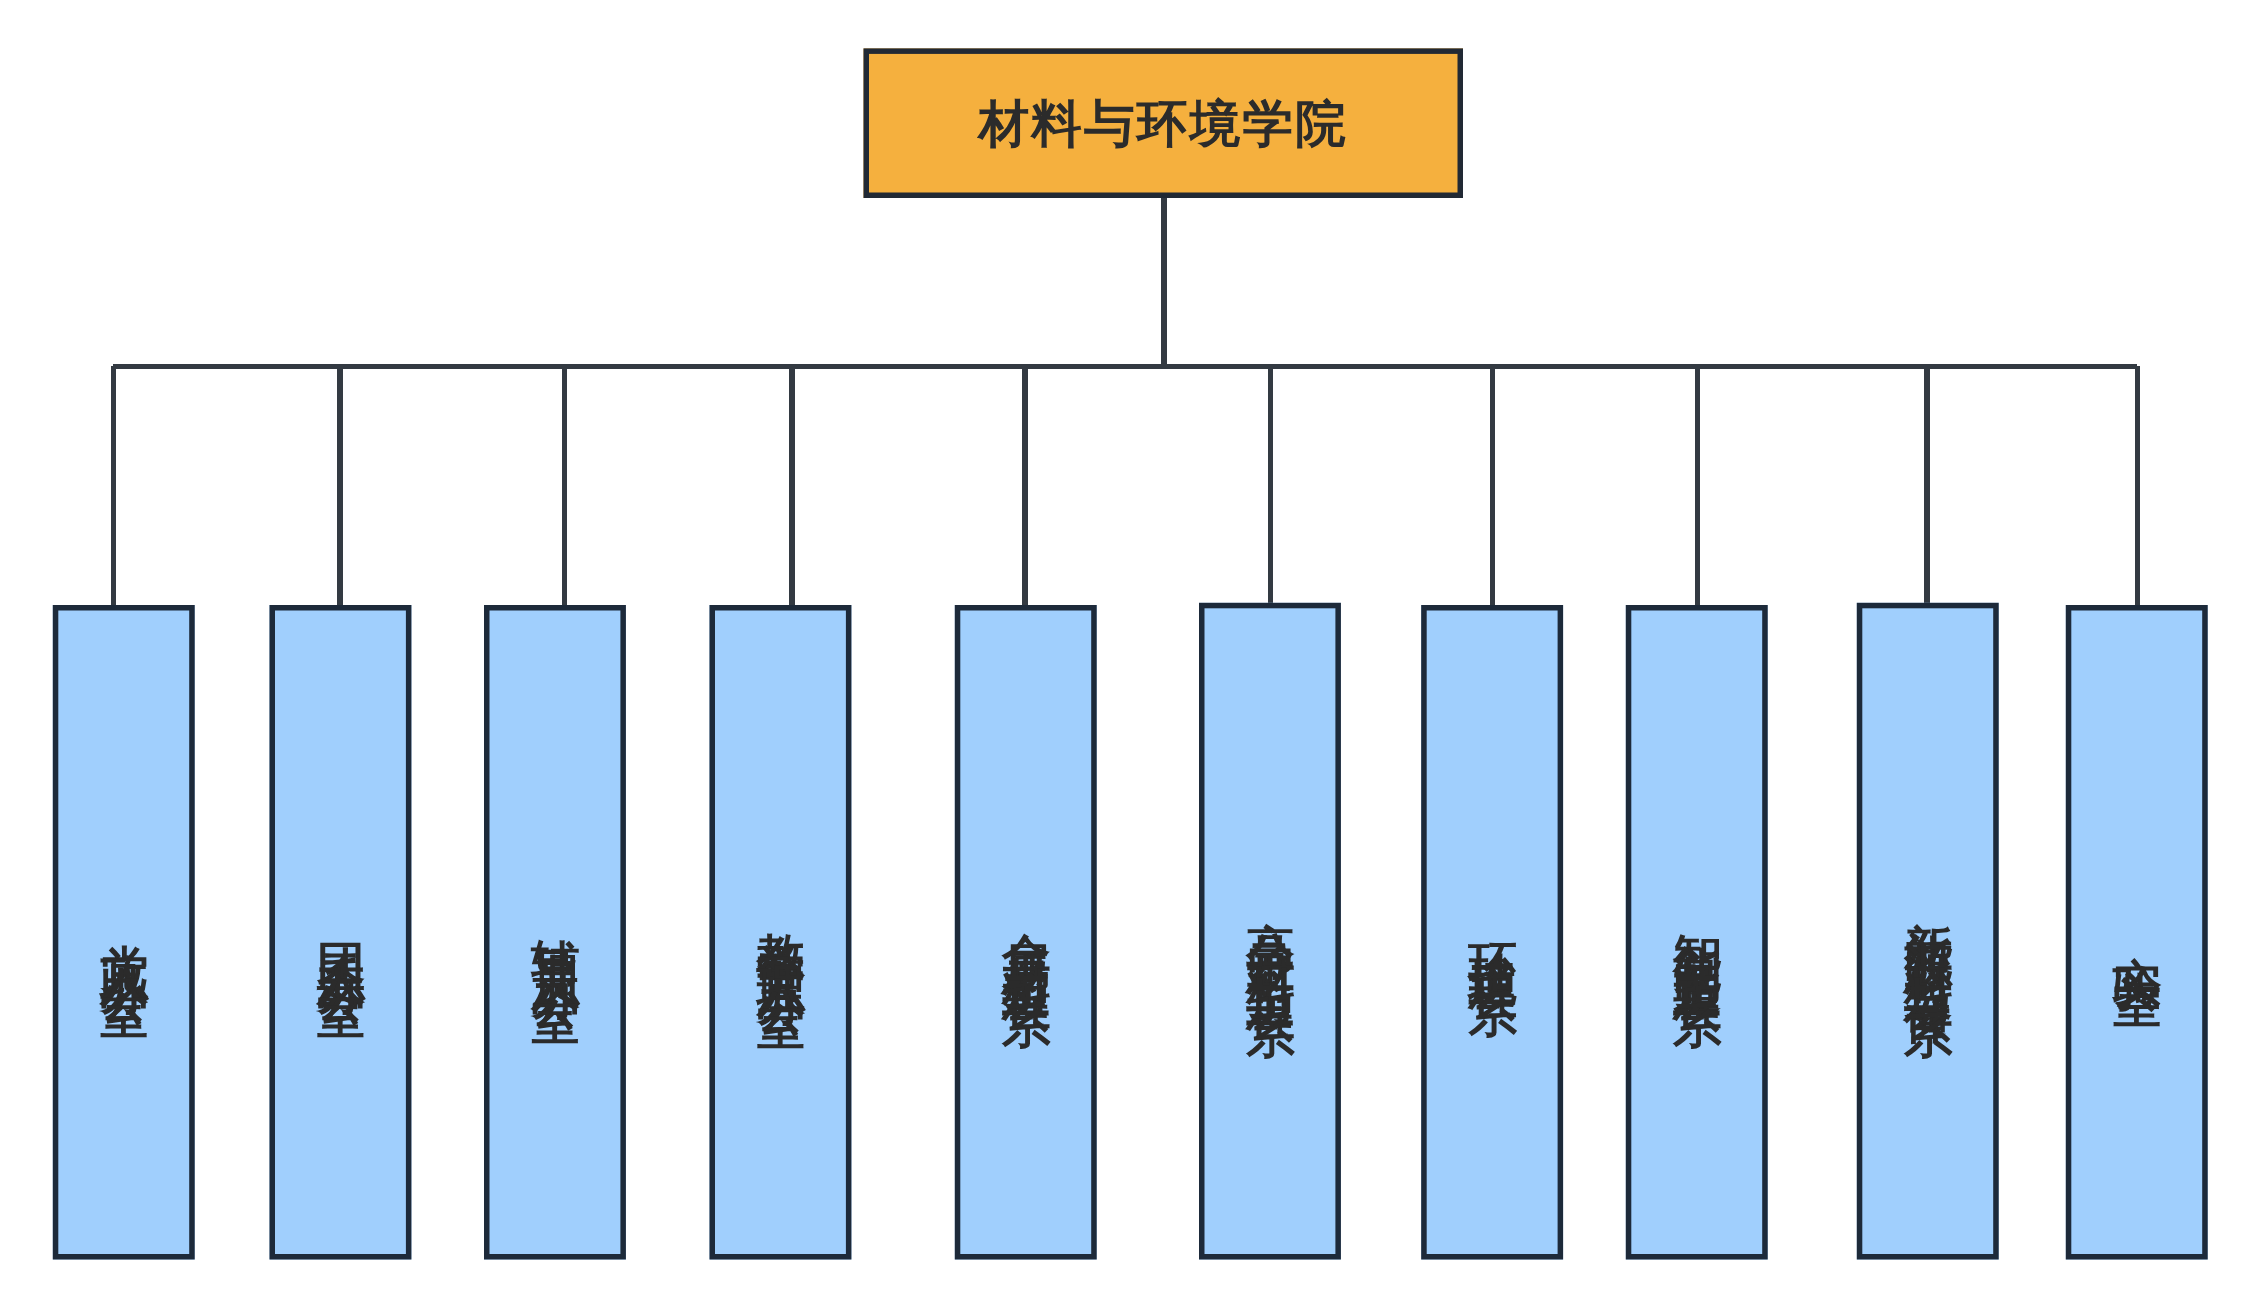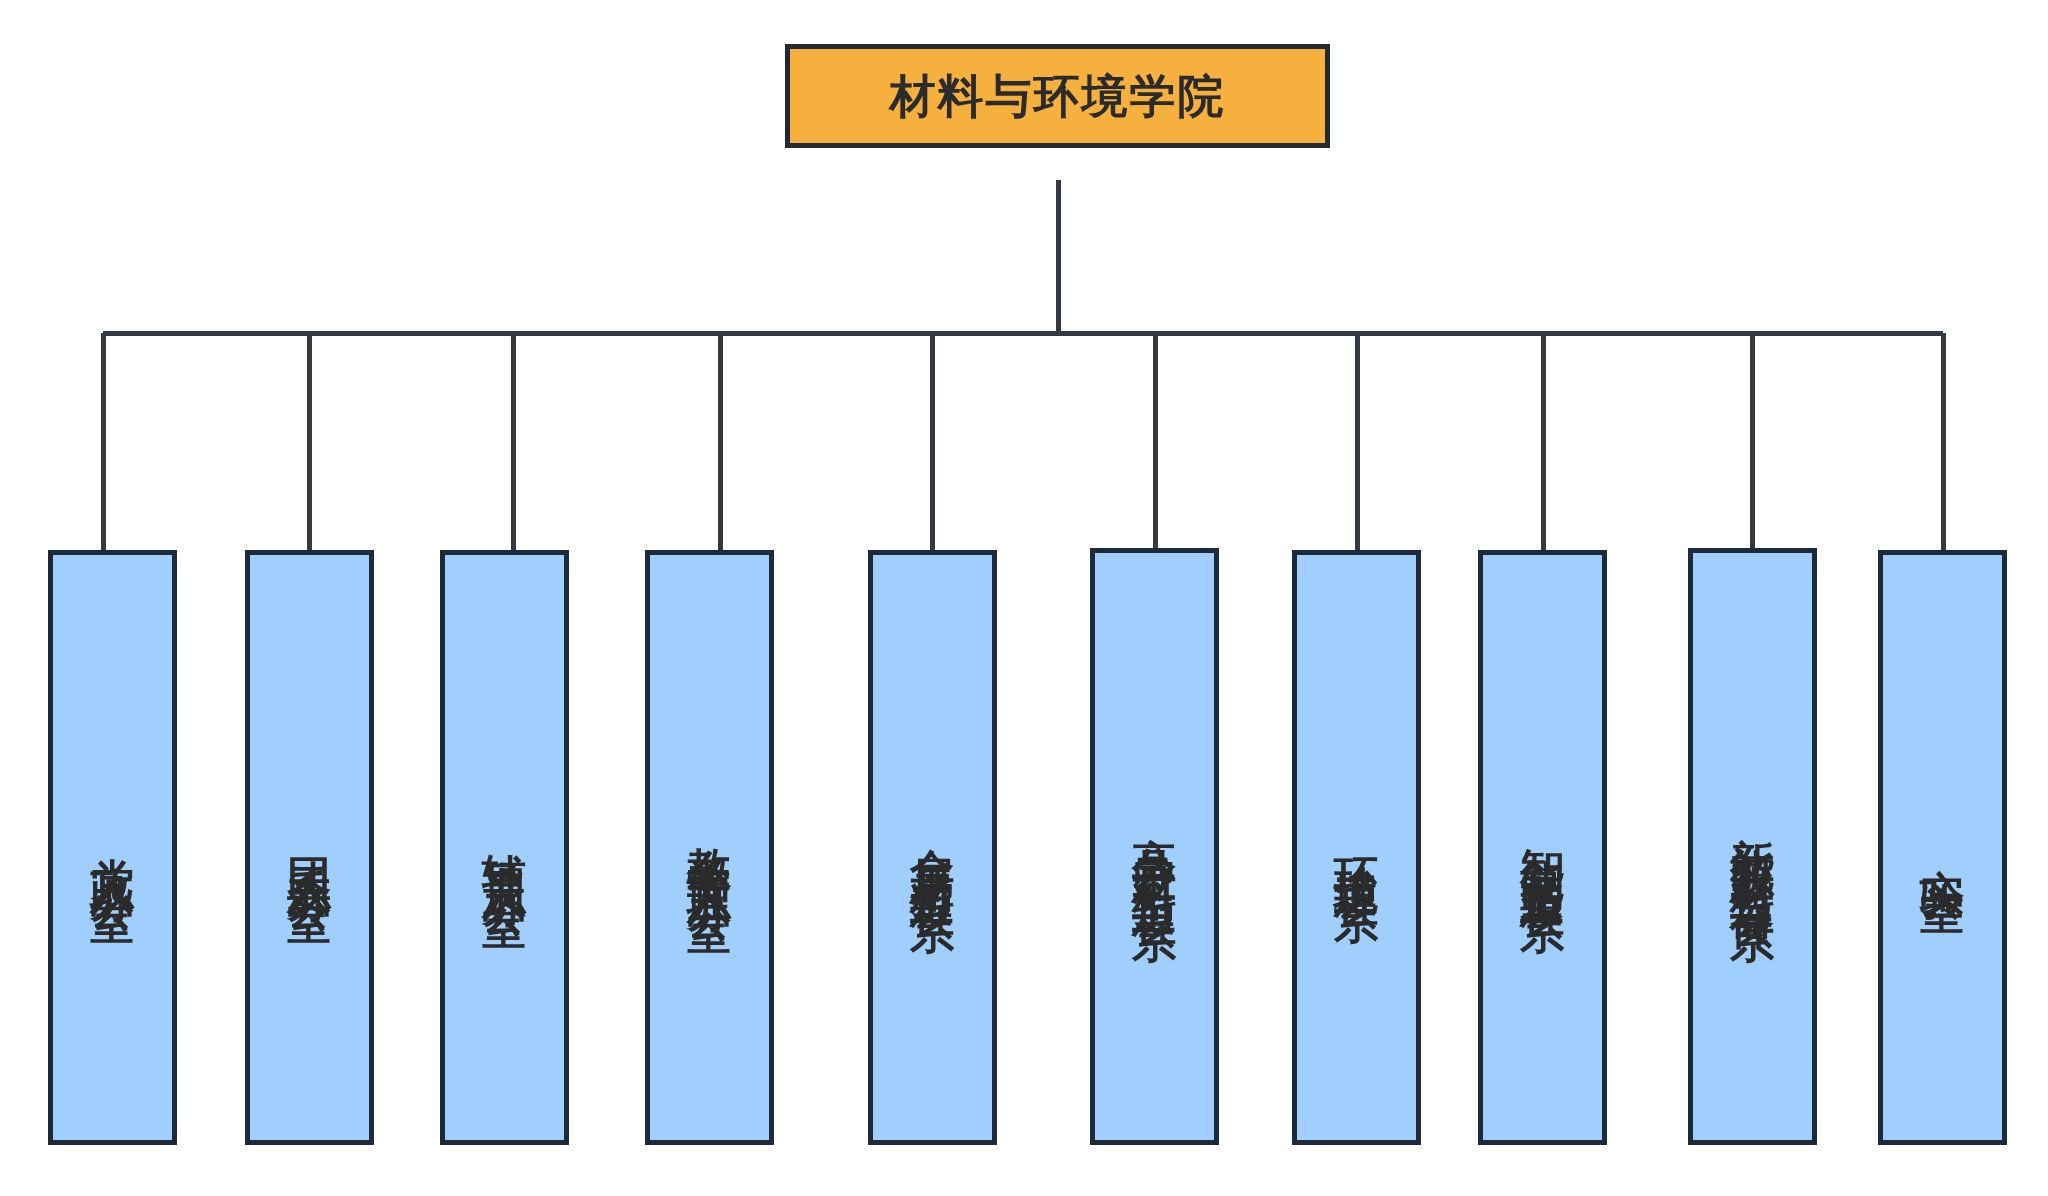--- a/index.html
+++ b/index.html
@@ -82,21 +82,21 @@
       <line x1="513" y1="333" x2="513" y2="550" stroke="#333A42" stroke-width="5" shape-rendering="crispEdges"></line>
       <line x1="720" y1="333" x2="720" y2="550" stroke="#333A42" stroke-width="5" shape-rendering="crispEdges"></line>
       <line x1="932" y1="333" x2="932" y2="550" stroke="#333A42" stroke-width="5" shape-rendering="crispEdges"></line>
       <line x1="1155" y1="333" x2="1155" y2="548" stroke="#333A42" stroke-width="5" shape-rendering="crispEdges"></line>
       <line x1="1357" y1="333" x2="1357" y2="550" stroke="#333A42" stroke-width="5" shape-rendering="crispEdges"></line>
       <line x1="1543" y1="333" x2="1543" y2="550" stroke="#333A42" stroke-width="5" shape-rendering="crispEdges"></line>
       <line x1="1752" y1="333" x2="1752" y2="548" stroke="#333A42" stroke-width="5" shape-rendering="crispEdges"></line>
       <line x1="1943" y1="333" x2="1943" y2="550" stroke="#333A42" stroke-width="5" shape-rendering="crispEdges"></line>
     </svg>
 
-  <div class="node-root" id="root-node" style="left: 785px; top: 44px; width: 545px; height: 104px; background: rgb(245, 176, 62); border-color: rgb(33, 41, 52);">
+  <div class="node-root" id="root-node" style="left: 785px; top: 44px; width: 545px; height: 136px; background: rgb(245, 176, 62); border-color: rgb(33, 41, 52);">
     <span class="node-label">材料与环境学院</span>
   </div>
 
   <div id="children-container">
       <div class="node-child" style="left: 48px; top: 550px; width: 129px; height: 595px; background: rgb(160, 207, 253); border-color: rgb(29, 42, 58);">
         <span class="node-label" style="color: rgb(43, 43, 43);">党政办公室</span>
       </div>
       <div class="node-child" style="left: 245px; top: 550px; width: 129px; height: 595px; background: rgb(160, 207, 253); border-color: rgb(29, 42, 58);">
         <span class="node-label" style="color: rgb(43, 43, 43);">团委办公室</span>
       </div>

